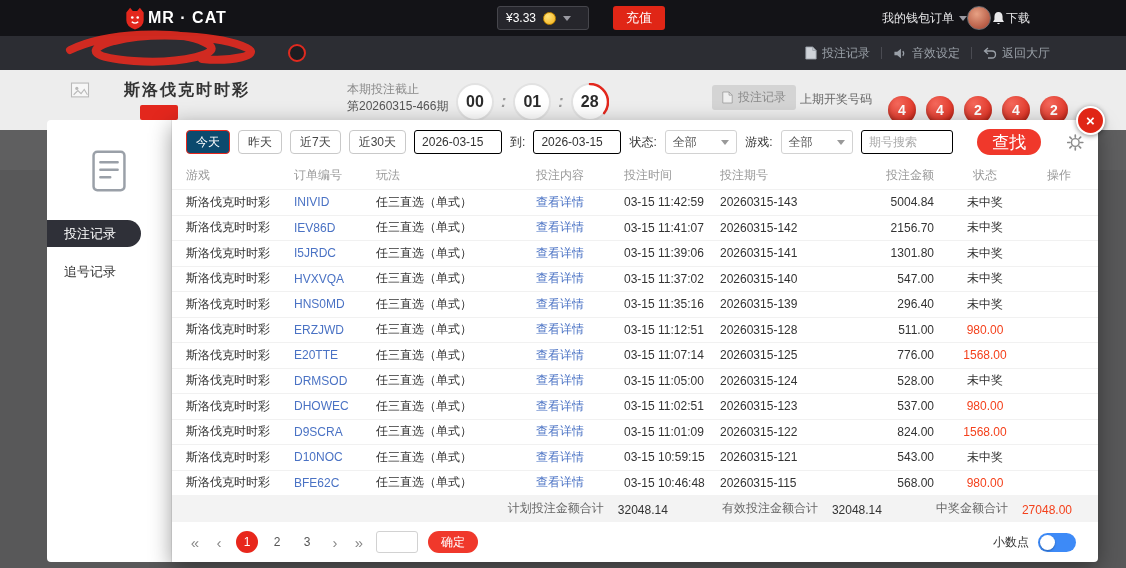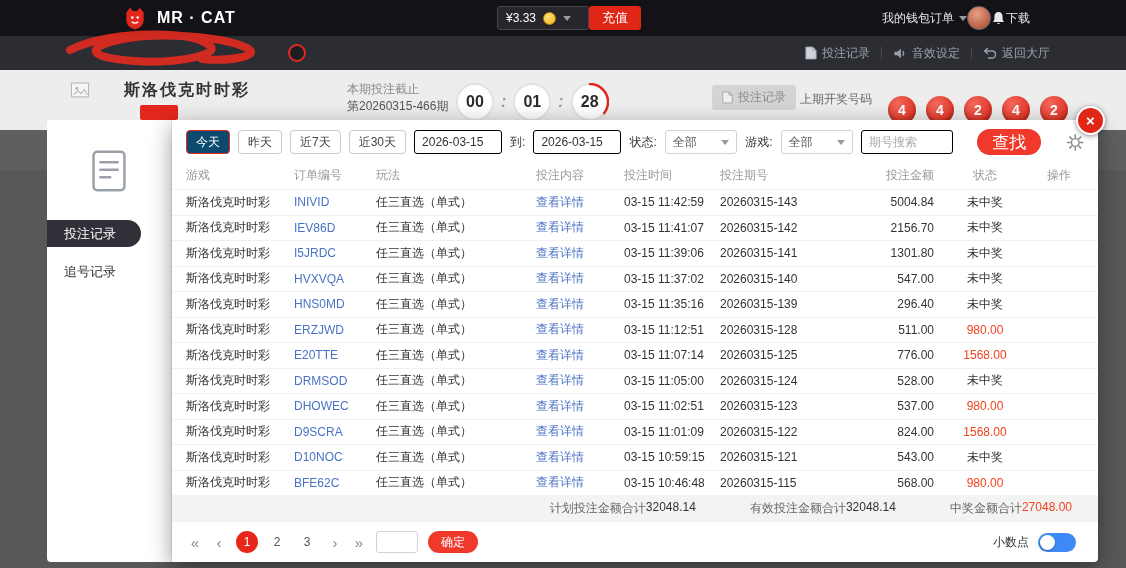--- a/index.html
+++ b/index.html
@@ -1,22 +1,22 @@
 <!DOCTYPE html>
 <html><head>
 <meta charset="utf-8">
 <style>
   * { margin:0; padding:0; box-sizing:border-box; font-family:"Liberation Sans","DejaVu Sans",sans-serif; }
   body { background:#222; }
   .screen { position:relative; width:1126px; height:568px; overflow:hidden; background:#3a3a3e; }
 
   
   .topbar { position:absolute; top:0; left:0; width:100%; height:36px; background:#131317; z-index:3; }
-  .logo { position:absolute; left:122px; top:0; height:36px; display:flex; align-items:center; gap:9px; color:#fff; font-size:16px; font-weight:bold; letter-spacing:1px;text-align:center; }
-  .topbar-center { position:absolute; left:497px; top:6px; display:flex; gap:0; align-items:flex-start; }
+  .logo { position:absolute; left:122px; top:0; height:36px; display:flex; align-items:center; color:#fff; font-size:16px; font-weight:bold; letter-spacing:1px;text-align:center; }
+  .topbar-center { position:absolute; left:497px; top:6px; display:flex; gap:24px; align-items:flex-start; }
   .balance-pill { height:24px; min-width:92px; background:#26262c; border:1px solid #46464c; border-radius:3px; display:flex; align-items:center; gap:7px; padding:0 8px; color:#fff; font-size:12px; cursor:pointer; }
   .coin { width:13px; height:13px; border-radius:50%; background:radial-gradient(circle at 35% 30%, #ffe37a, #f3b11c); border:1px solid #c78a00; }
   .caret { width:0; height:0; border-left:4px solid transparent; border-right:4px solid transparent; border-top:5px solid #9a9aa2; display:inline-block; }
   .recharge { height:24px; padding:0 13px; background:#e02616; border:none; border-radius:3px; color:#fff; font-size:13px; cursor:pointer; }
   .topbar-right { position:absolute; right:96px; top:0; height:36px; display:flex; align-items:center; gap:0; color:#e8e8ea; font-size:12px; }
   .topbar-right .item { display:flex; align-items:center; gap:5px; cursor:pointer; }
   .avatar { width:24px; height:24px; border-radius:50%; background:radial-gradient(circle at 40% 32%, #e7a184, #a4402c); border:1px solid #6b6b70; cursor:pointer; }
 
   
   .subnav { position:absolute; top:36px; left:0; width:100%; height:34px; background:#2c2d33; z-index:2; }
@@ -71,21 +71,21 @@
   .tbody { flex:1; display:flex; flex-direction:column; }
   .tbody .trow { flex:1; border-top:1px solid #f1f1f1; }
   .link { color:#4a72c4; cursor:pointer; }
   .c-amount { text-align:right; padding-right:2px; }
   .c-status { text-align:center; }
   .c-status.win { color:#f4411c; }
   .c-op { text-align:center; }
 
   
   .summary { height:27px; background:#f3f3f3; display:flex; align-items:center; justify-content:flex-end; gap:54px; padding:0 26px; font-size:12px; color:#666; }
-  .sum-pair { display:flex; align-items:flex-start; }
+  .sum-pair { display:flex; gap:14px; align-items:flex-end; }
   .sum-val { color:#333; }
   .sum-val.win { color:#f4411c; }
 
   
   .pager { height:40px; display:flex; align-items:center; gap:10px; padding:0 22px 0 16px; }
   .pg-arrow { font-size:15px; color:#888; cursor:pointer; width:14px; text-align:center; background:none; border:none; }
   .pg-num { width:22px; height:22px; border-radius:50%; border:none; background:transparent; font-size:12px; color:#555; cursor:pointer; }
   .pg-num.active { background:#e8271c; color:#fff; }
   .pg-input { width:42px; height:22px; border:1px solid #d2d2d2; border-radius:3px; font-size:12px; padding:0 5px; }
   .pg-confirm { width:50px; height:22px; border-radius:11px; background:#f0382b; border:none; color:#fff; font-size:12px; cursor:pointer; }

